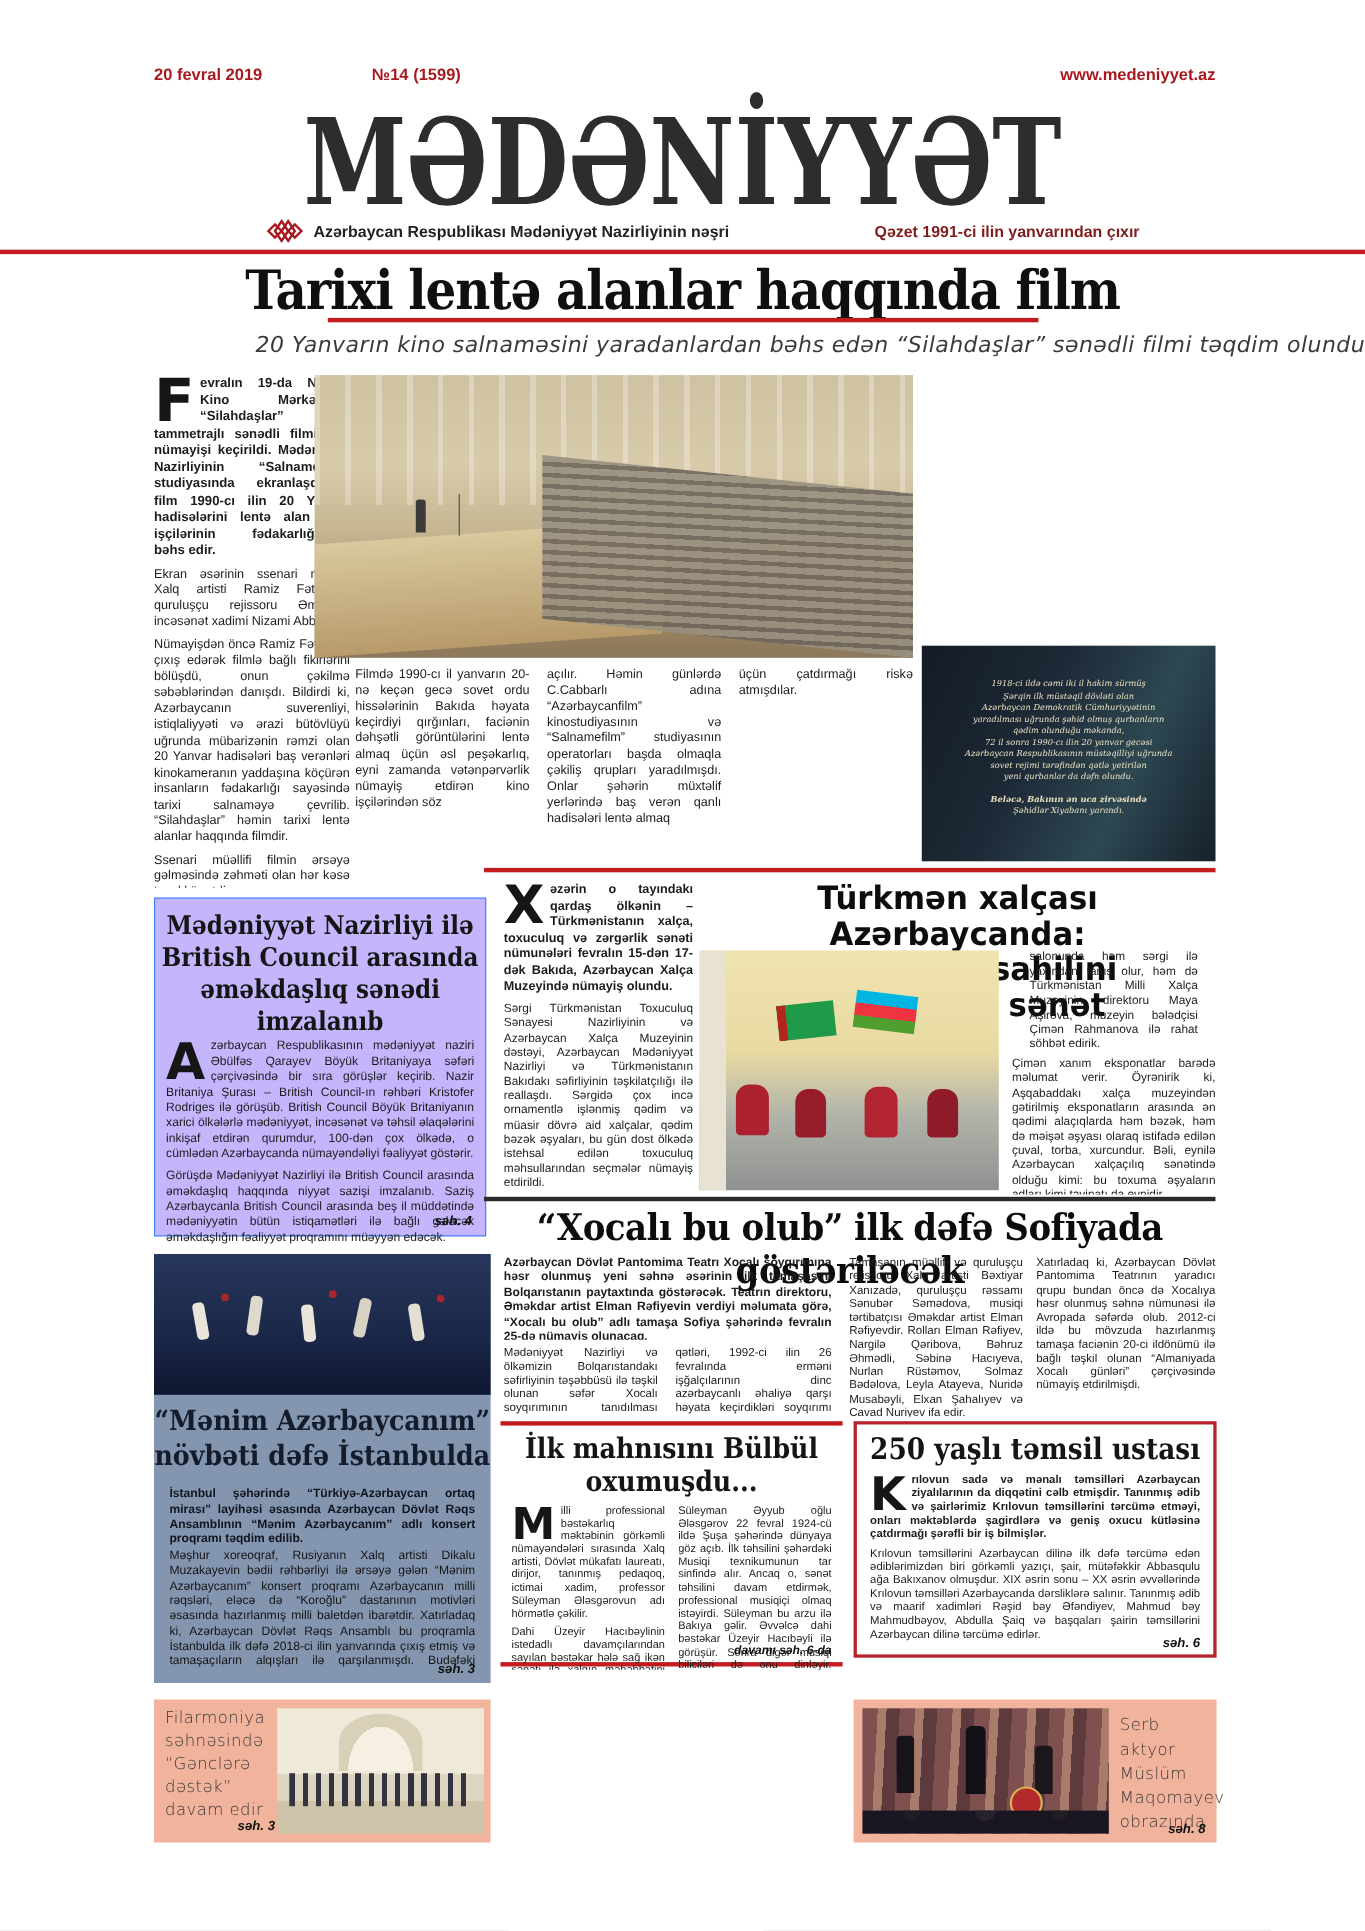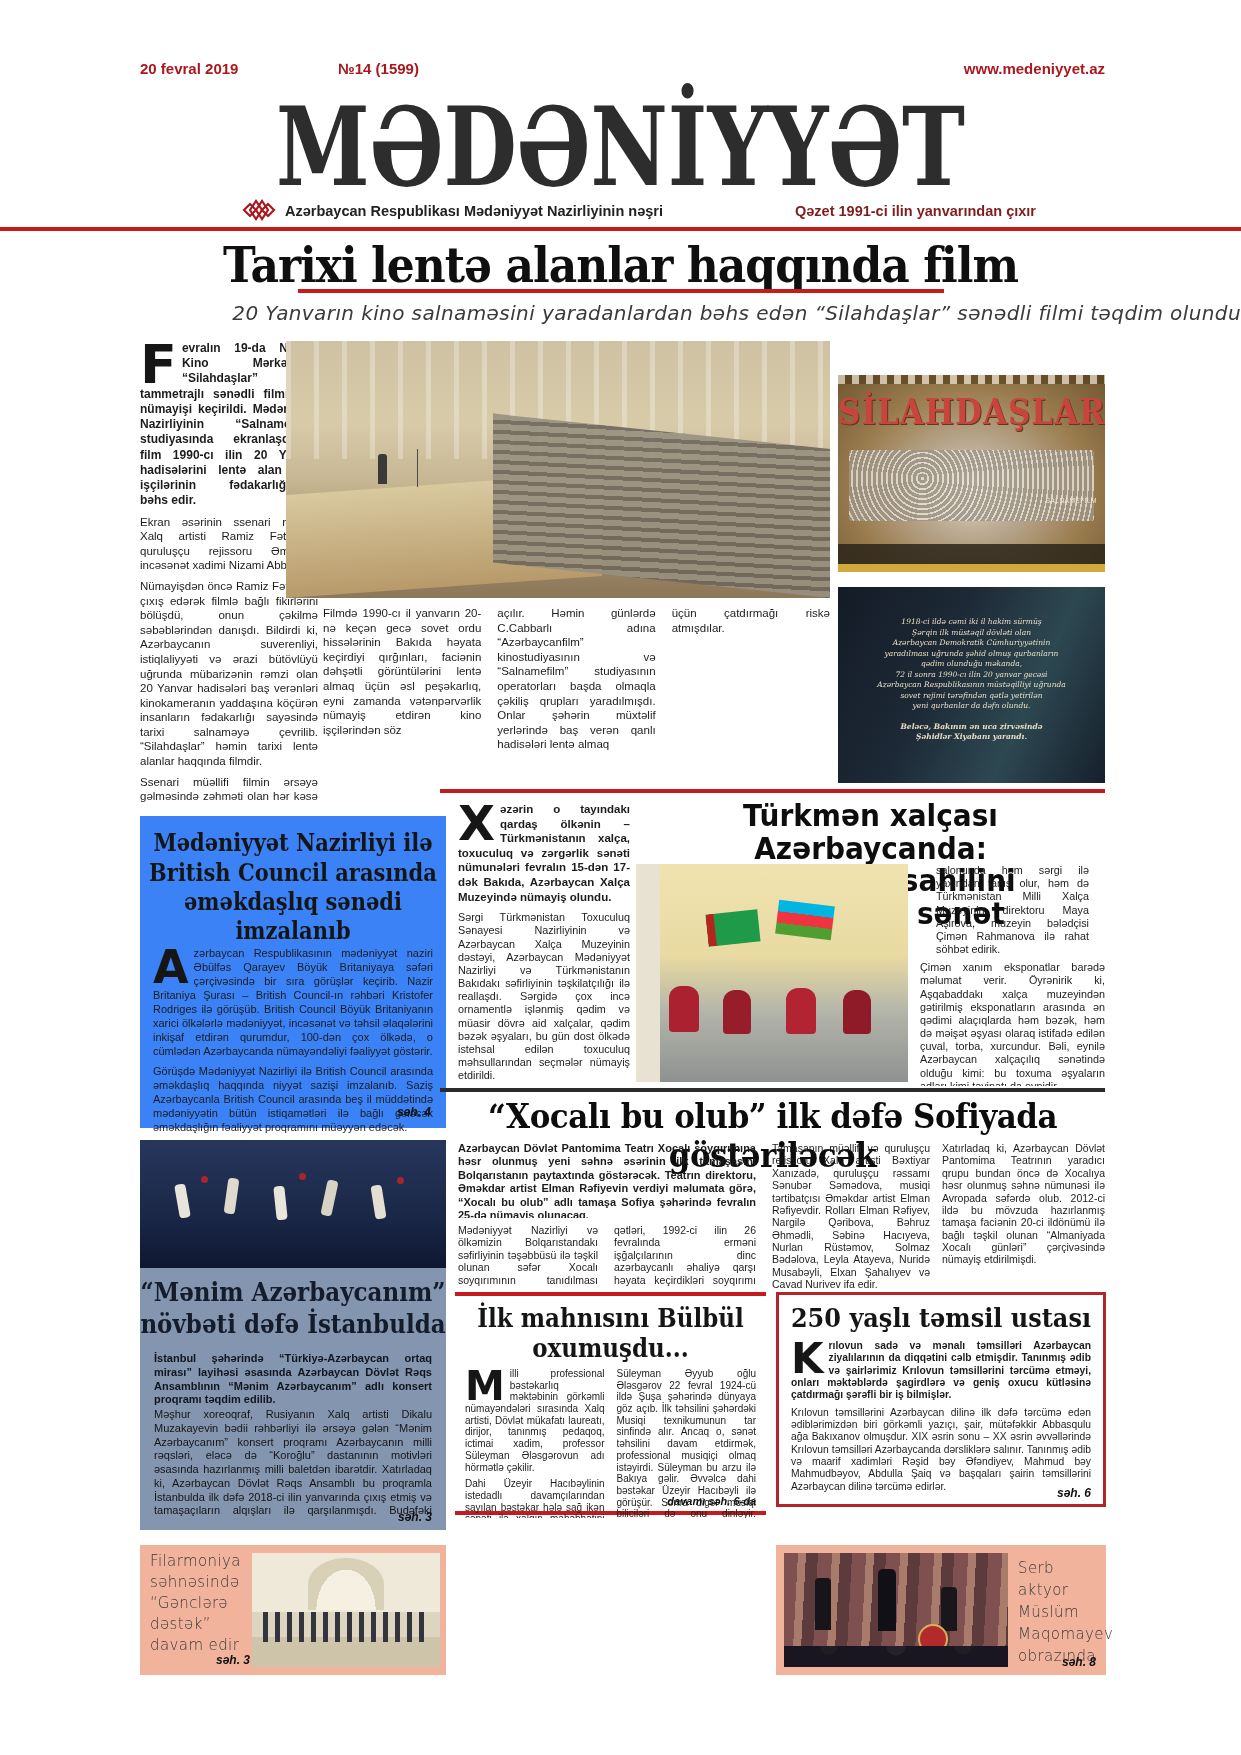--- a/index.html
+++ b/index.html
@@ -74,54 +74,42 @@
   </div>
 
   <div class="abs" style="left:323px;top:606px;width:507px;display:flex;gap:16px;">
     <div class="col jt" style="flex:1;height:200px;">Filmdə 1990-cı il yanvarın 20-nə keçən gecə sovet ordu hissələrinin Bakıda həyata keçirdiyi qırğınları, faciənin dəhşətli görüntülərini lentə almaq üçün əsl peşəkarlıq, eyni zamanda vətənpərvərlik nümayiş etdirən kino işçilərindən söz</div>
     <div class="col jt" style="flex:1;height:200px;">açılır. Həmin günlərdə C.Cabbarlı adına “Azərbaycanfilm” kinostudiyasının və “Salnamefilm” studiyasının operatorları başda olmaqla çəkiliş qrupları yaradılmışdı. Onlar şəhərin müxtəlif yerlərində baş verən qanlı hadisələri lentə almaq</div>
     <div class="col jt" style="flex:1;height:200px;">
       <p>üçün çatdırmağı riskə atmışdılar.</p>
     </div>
   </div>
 
-  <div class="abs photo" style="left:838px;top:375px;width:267px;height:197px;
-       background:radial-gradient(ellipse at 50% 58%,#ddd4c6 0%,#b6a489 32%,#9a7c4e 62%,#6f5530 100%);">
-    <div class="abs" style="left:0;top:0;width:100%;height:9px;
-         background:repeating-linear-gradient(90deg,#efe6d4 0 7px,#55431f 7px 14px);opacity:.7;"></div>
-    <div class="abs serif" style="left:0;top:16px;width:100%;text-align:center;font-weight:bold;font-size:31px;
-         color:#c8443c;text-shadow:1px 1px 0 #5a3b22;transform:scaleY(1.15);transform-origin:top center;letter-spacing:1px;">SİLAHDAŞLAR</div>
-    <div class="abs" style="left:4%;top:38%;width:92%;height:36%;border-radius:3px;
-         background:repeating-radial-gradient(circle at 30% 40%,#e9e4da 0 1.5px,#9d9588 1.5px 5px);opacity:.8;"></div>
-    <div class="abs" style="right:8px;top:62%;font-size:6.5px;color:#f3ead6;letter-spacing:.5px;">SALNAMEFİLM</div>
-    <div class="abs" style="left:0;bottom:8px;width:100%;height:20px;background:#2c241a;opacity:.85;"></div>
-    <div class="abs" style="left:0;bottom:0;width:100%;height:8px;background:#d3a93c;"></div>
-  </div>
 
   <div class="abs photo serif" style="left:838px;top:587px;width:267px;height:196px;
        background:linear-gradient(115deg,#141b27 0%,#1d2936 38%,#2d4851 68%,#16202c 100%);">
     <div class="abs" style="left:0;top:30px;width:100%;text-align:center;color:#e9dfc0;font-style:italic;
          font-size:7.5px;line-height:10.5px;">
       <div>1918-ci ildə cəmi iki il hakim sürmüş</div>
       <div>Şərqin ilk müstəqil dövləti olan</div>
       <div>Azərbaycan Demokratik Cümhuriyyətinin</div>
       <div>yaradılması uğrunda şəhid olmuş qurbanların</div>
       <div>qədim olunduğu məkanda,</div>
       <div>72 il sonra 1990-cı ilin 20 yanvar gecəsi</div>
       <div>Azərbaycan Respublikasının müstəqilliyi uğrunda</div>
       <div>sovet rejimi tərəfindən qətlə yetirilən</div>
       <div>yeni qurbanlar da dəfn olundu.</div>
       <div style="margin-top:10px;font-weight:bold;">Beləcə, Bakının ən uca zirvəsində</div>
-      <div style="font-weight:bold;">Şəhidlər Xiyabanı yarandı.</div>
+      <div style="font-weight:normal;">Şəhidlər Xiyabanı yarandı.</div>
     </div>
   </div>
 
   <div class="abs rule" style="left:440px;top:789px;width:665px;height:4px;"></div>
 
-  <div class="abs" style="left:140px;top:816px;width:300px;height:306px;border:3px solid #3b82f6;background:#3b82f6;">
+  <div class="abs" style="left:140px;top:816px;width:300px;height:306px;border:1px solid #3b82f6;background:#c4b5fd;">
     <div class="boxtitle" style="font-size:21px;line-height:26px;margin-top:10px;">
       <div>Mədəniyyət Nazirliyi ilə</div>
       <div>British Council arasında</div>
       <div>əməkdaşlıq sənədi imzalanıb</div>
     </div>
     <div class="jt" style="margin:14px 10px 0;font-size:11px;">
       <p><span class="drop" style="font-size:46px;">A</span><span>zərbaycan Respublikasının mədəniyyət naziri Əbülfəs Qarayev Böyük Britaniyaya səfəri çərçivəsində bir sıra görüşlər keçirib. Nazir Britaniya Şurası – British Council-ın rəhbəri Kristofer Rodriges ilə görüşüb. British Council Böyük Britaniyanın xarici ölkələrlə mədəniyyət, incəsənət və təhsil əlaqələrini inkişaf etdirən qurumdur, 100-dən çox ölkədə, o cümlədən Azərbaycanda nümayəndəliyi fəaliyyət göstərir.</span></p>
       <p>Görüşdə Mədəniyyət Nazirliyi ilə British Council arasında əməkdaşlıq haqqında niyyət sazişi imzalanıb. Saziş Azərbaycanla British Council arasında beş il müddətində mədəniyyətin bütün istiqamətləri ilə bağlı gələcək əməkdaşlığın fəaliyyət proqramını müəyyən edəcək.</p>
     </div>
     <div class="abs pageref" style="right:12px;bottom:6px;">səh. 4</div>

